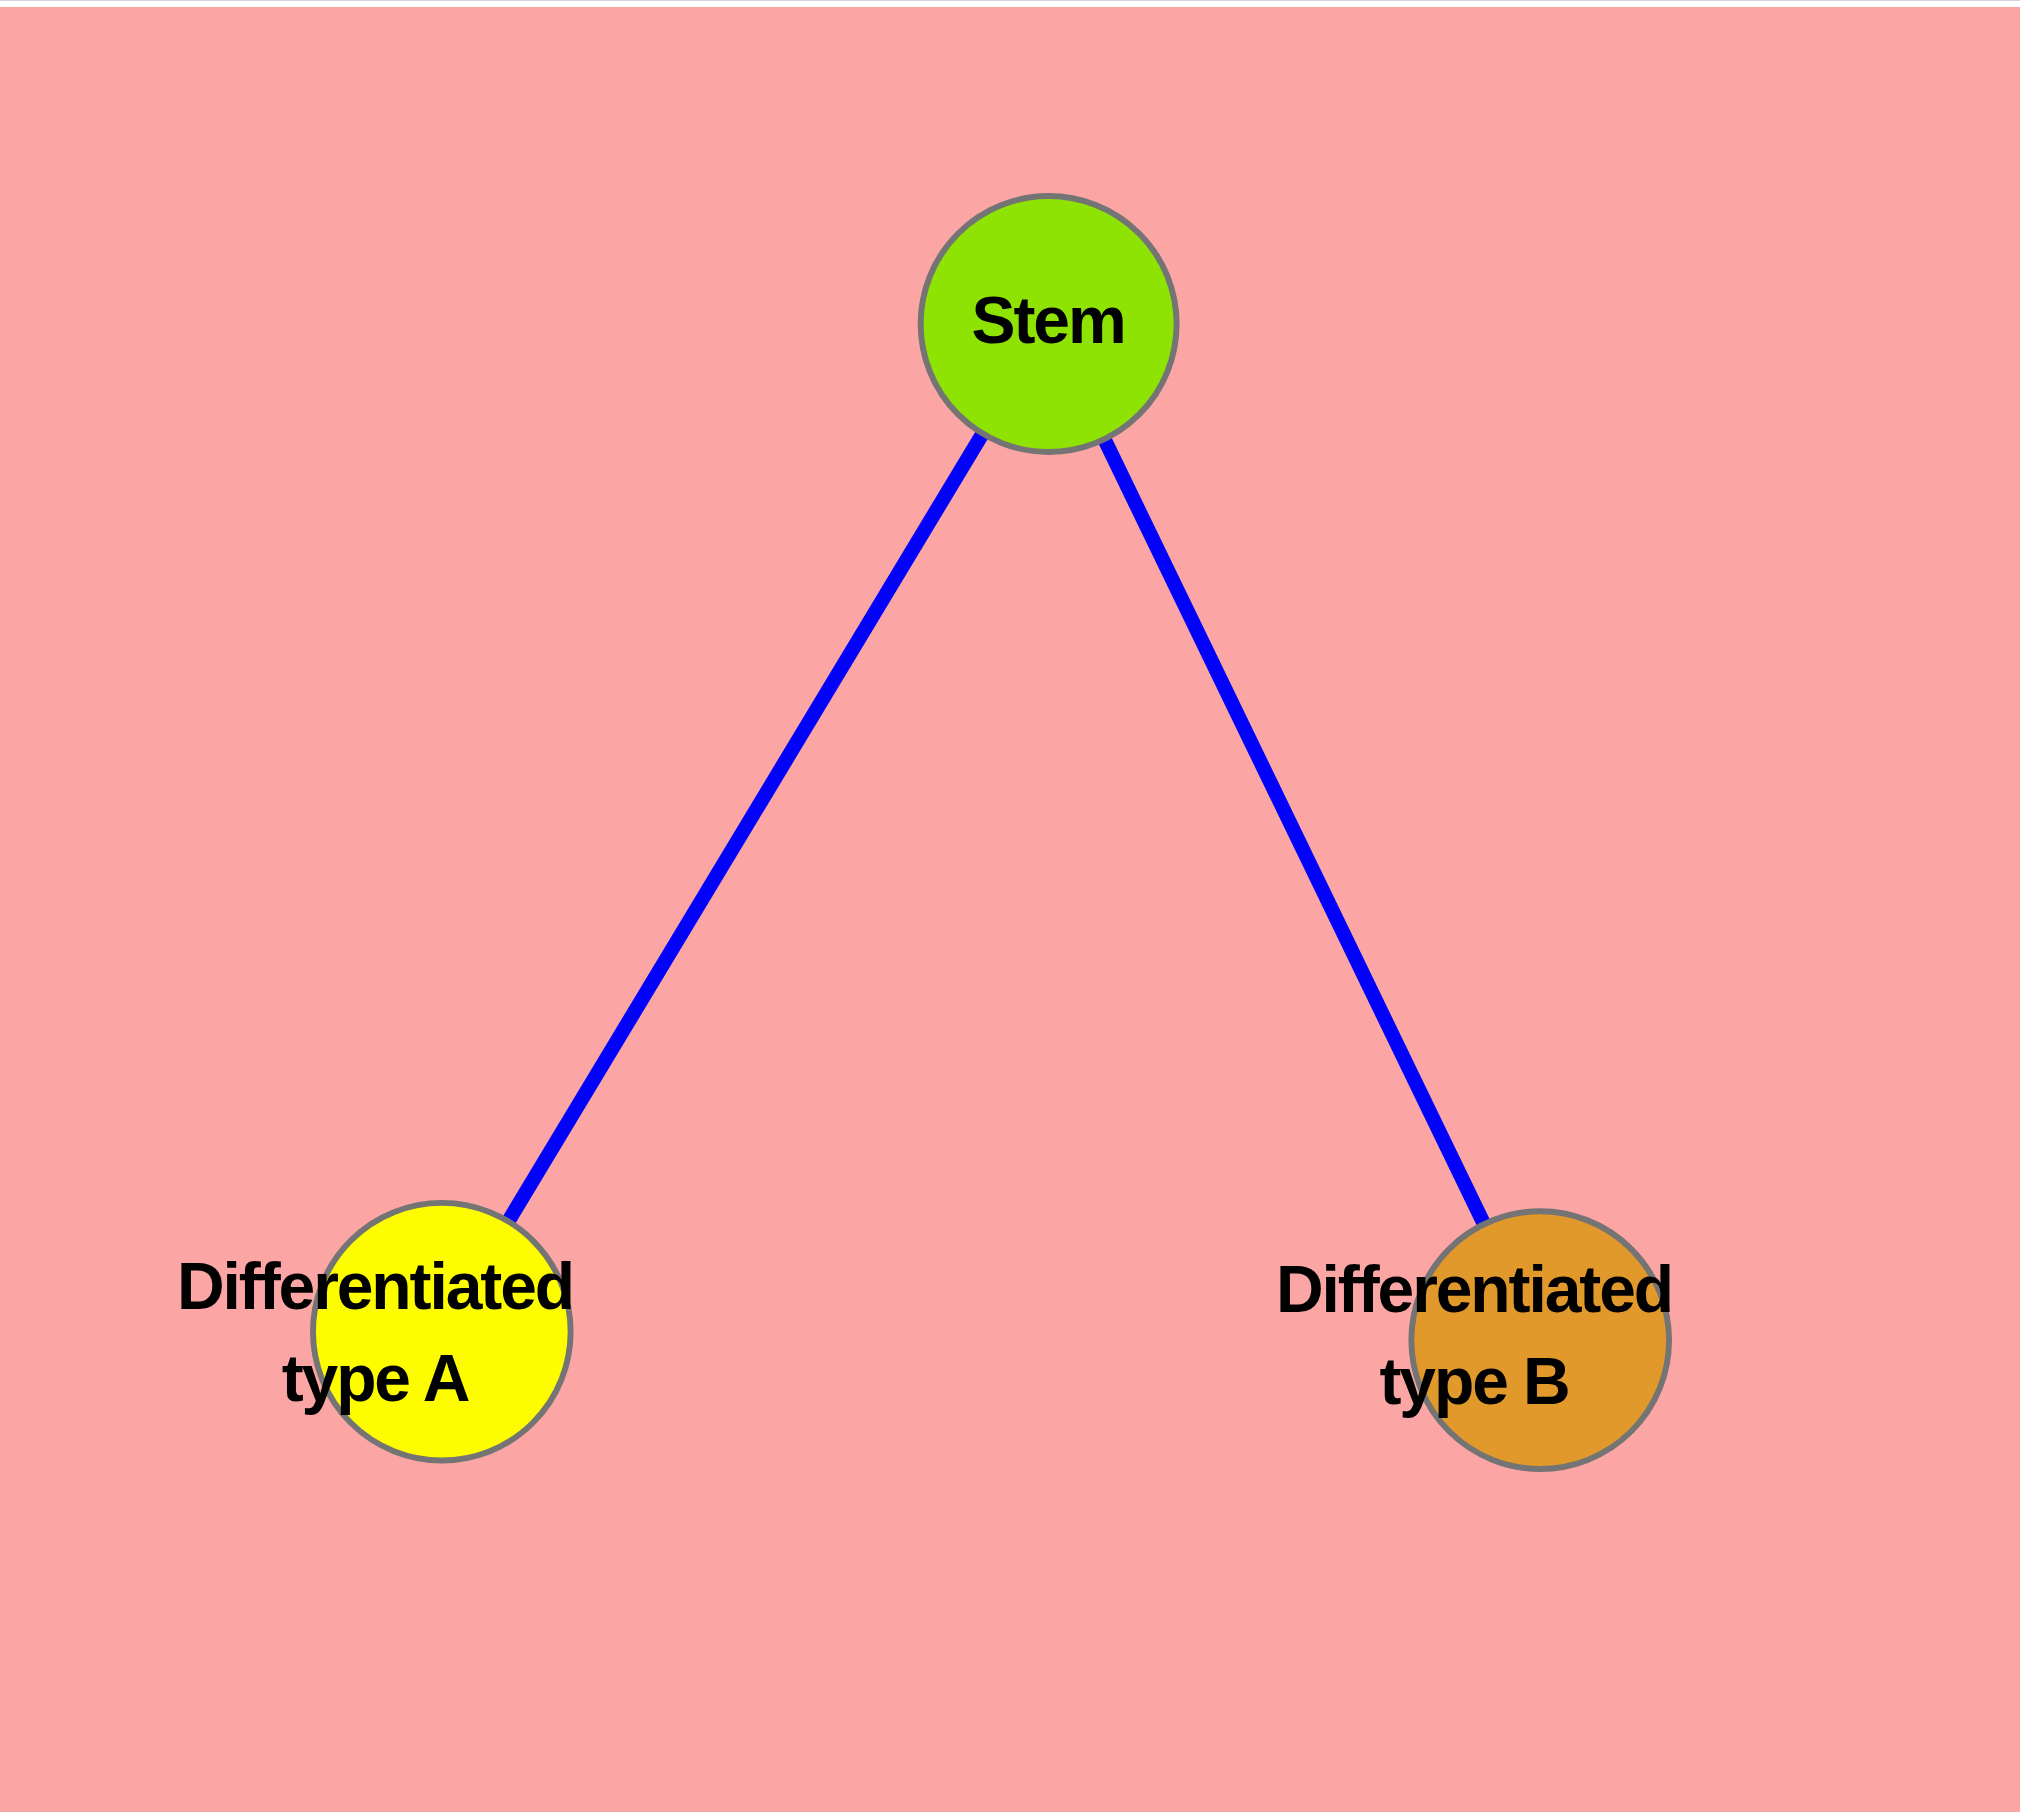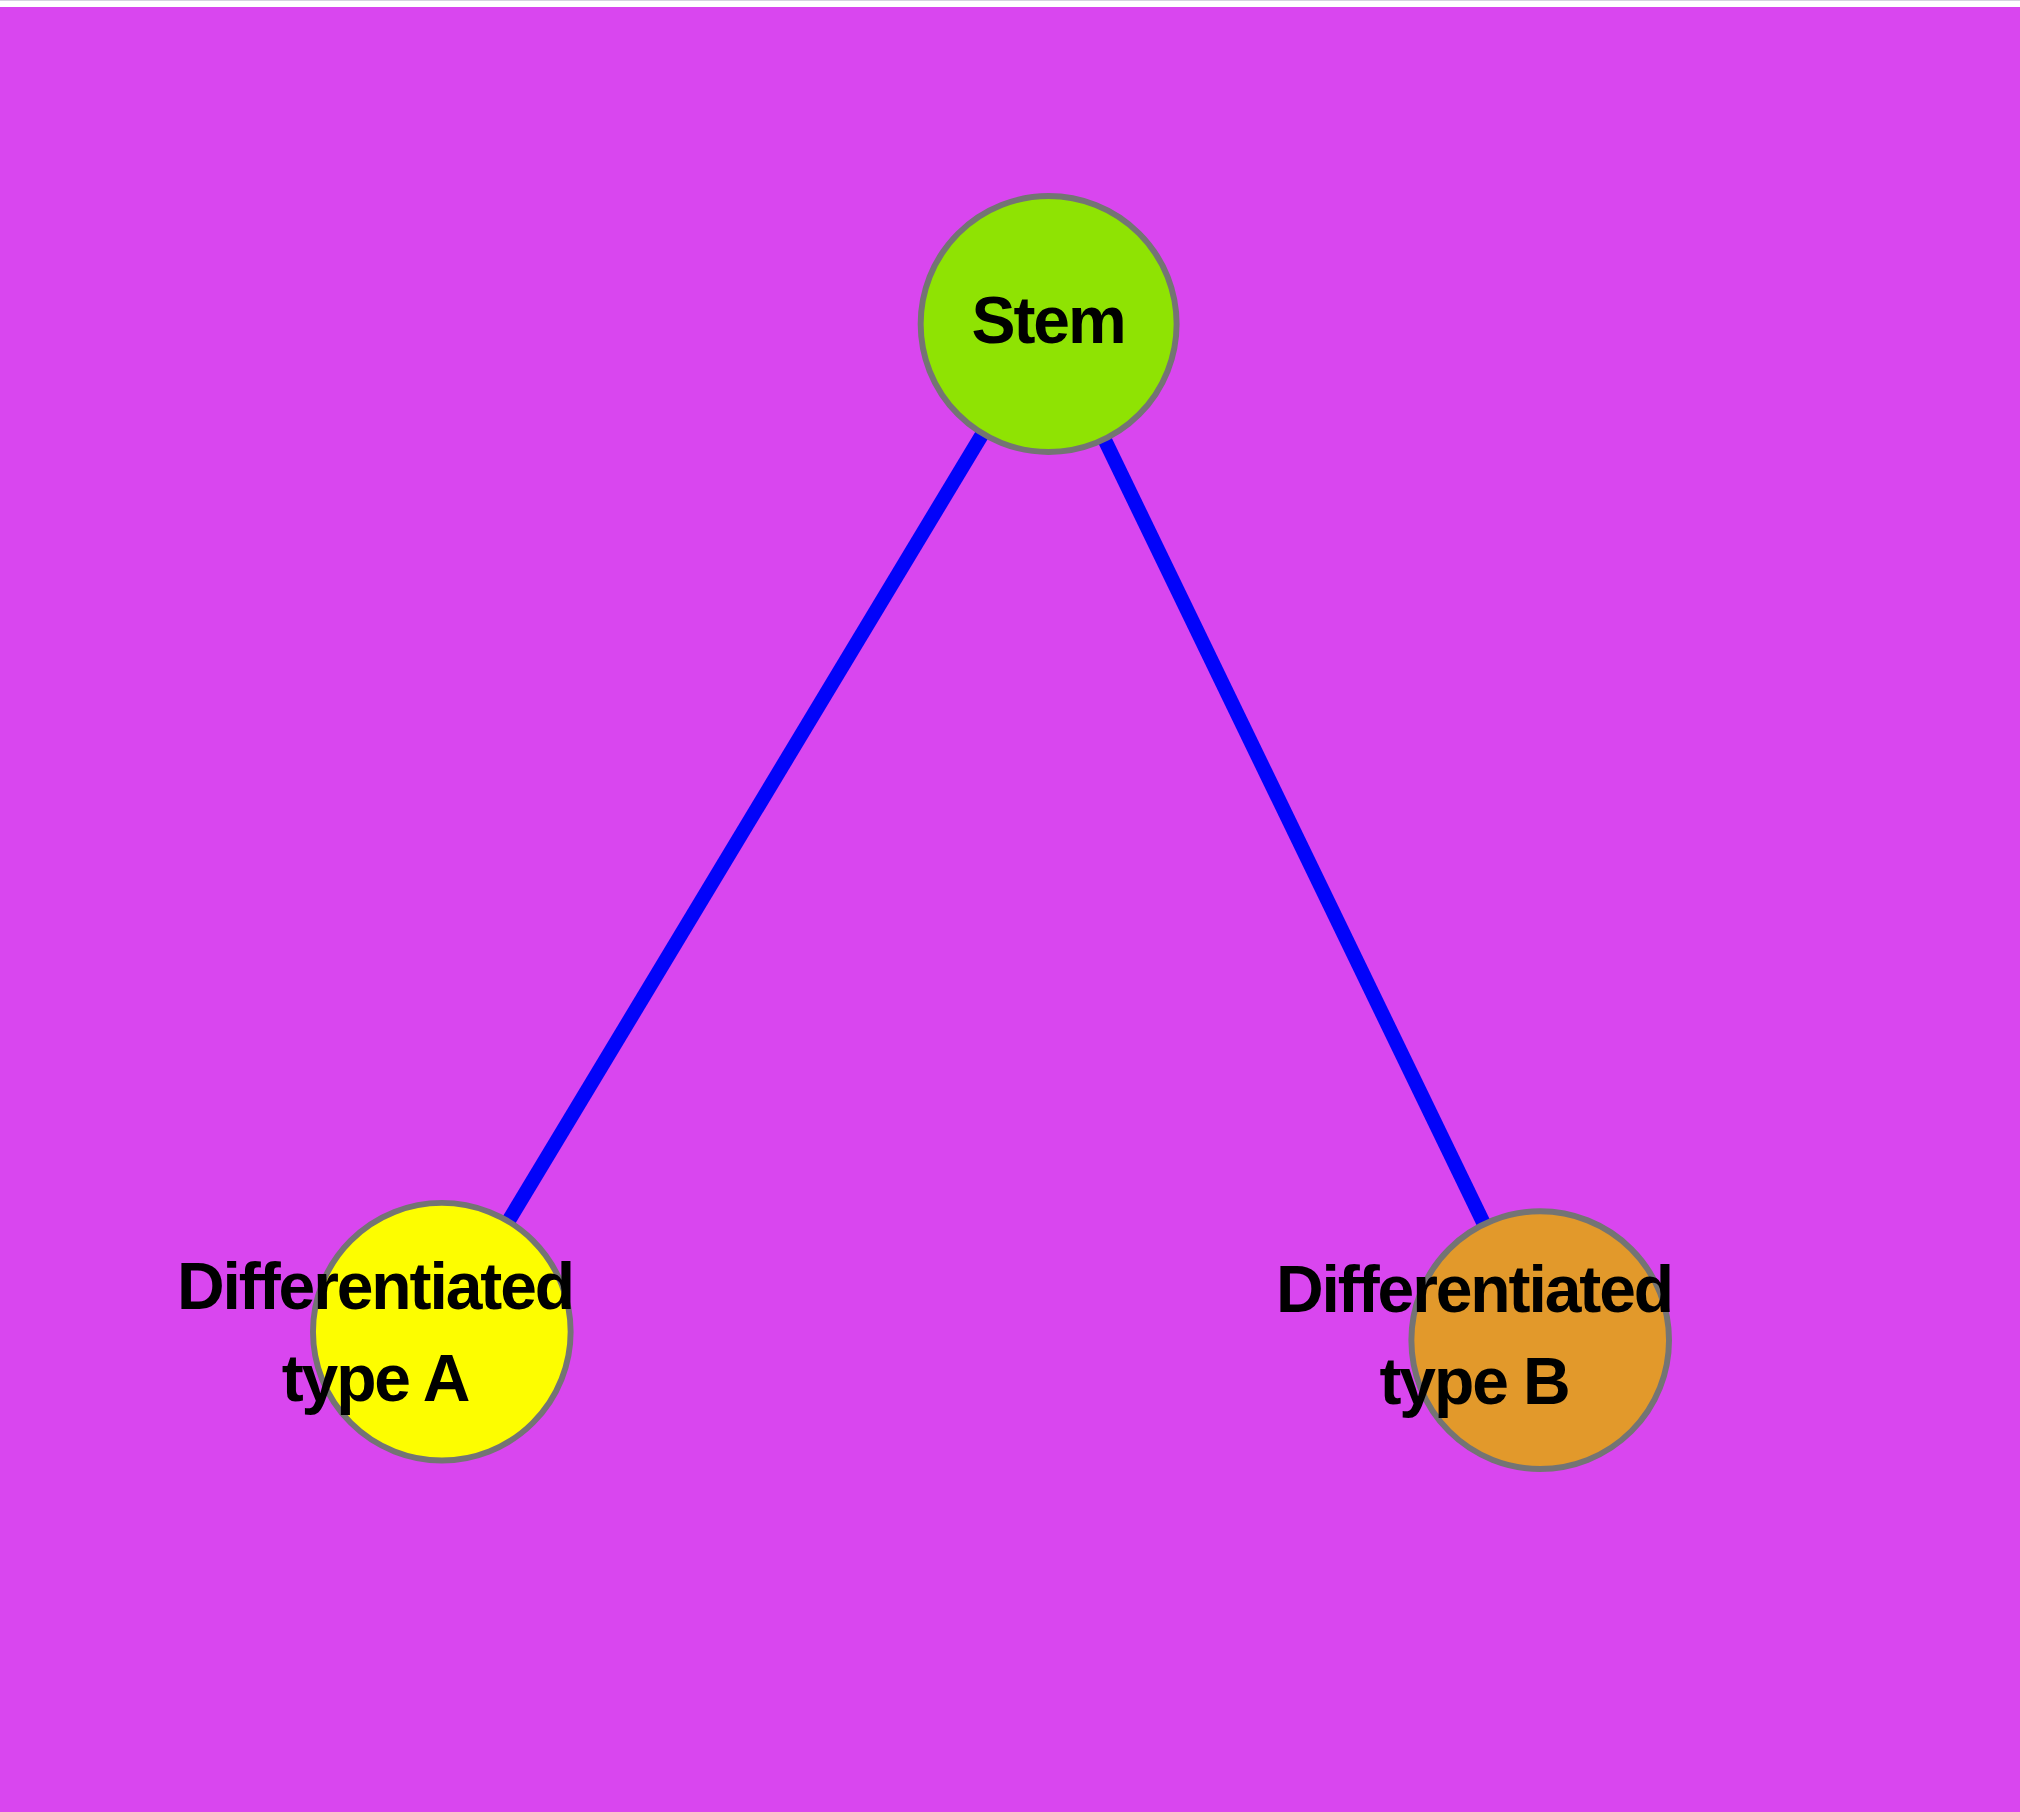--- a/index.html
+++ b/index.html
@@ -45,21 +45,21 @@
     color: #000000;
     text-align: center;
     white-space: pre-line;
     z-index: 3;
   }
 </style>
 </head>
 <body>
 
 <div id="stage">
-  <div class="canvas" style="background: #d946ef;">
+  <div class="canvas" style="background: #fca5a5;">
     <svg id="graph-svg" viewBox="0 0 2384 2138" xmlns="http://www.w3.org/2000/svg">
         <line x1="1237" y1="374" x2="521" y2="1563" stroke="#0202fa" stroke-width="17"></line>
         <line x1="1237" y1="374" x2="1817" y2="1573" stroke="#0202fa" stroke-width="17"></line>
         <circle cx="1237" cy="374" r="151" fill="#8fe303" stroke="#747474" stroke-width="7"></circle>
         <circle cx="521" cy="1563" r="152" fill="#fdfd00" stroke="#747474" stroke-width="7"></circle>
         <circle cx="1817" cy="1573" r="152" fill="#e2992b" stroke="#747474" stroke-width="7"></circle>
       </svg>
 
     <div class="node-label" style="left: 1048px; top: 313px; color: rgb(0, 0, 0);">Stem</div>
 

